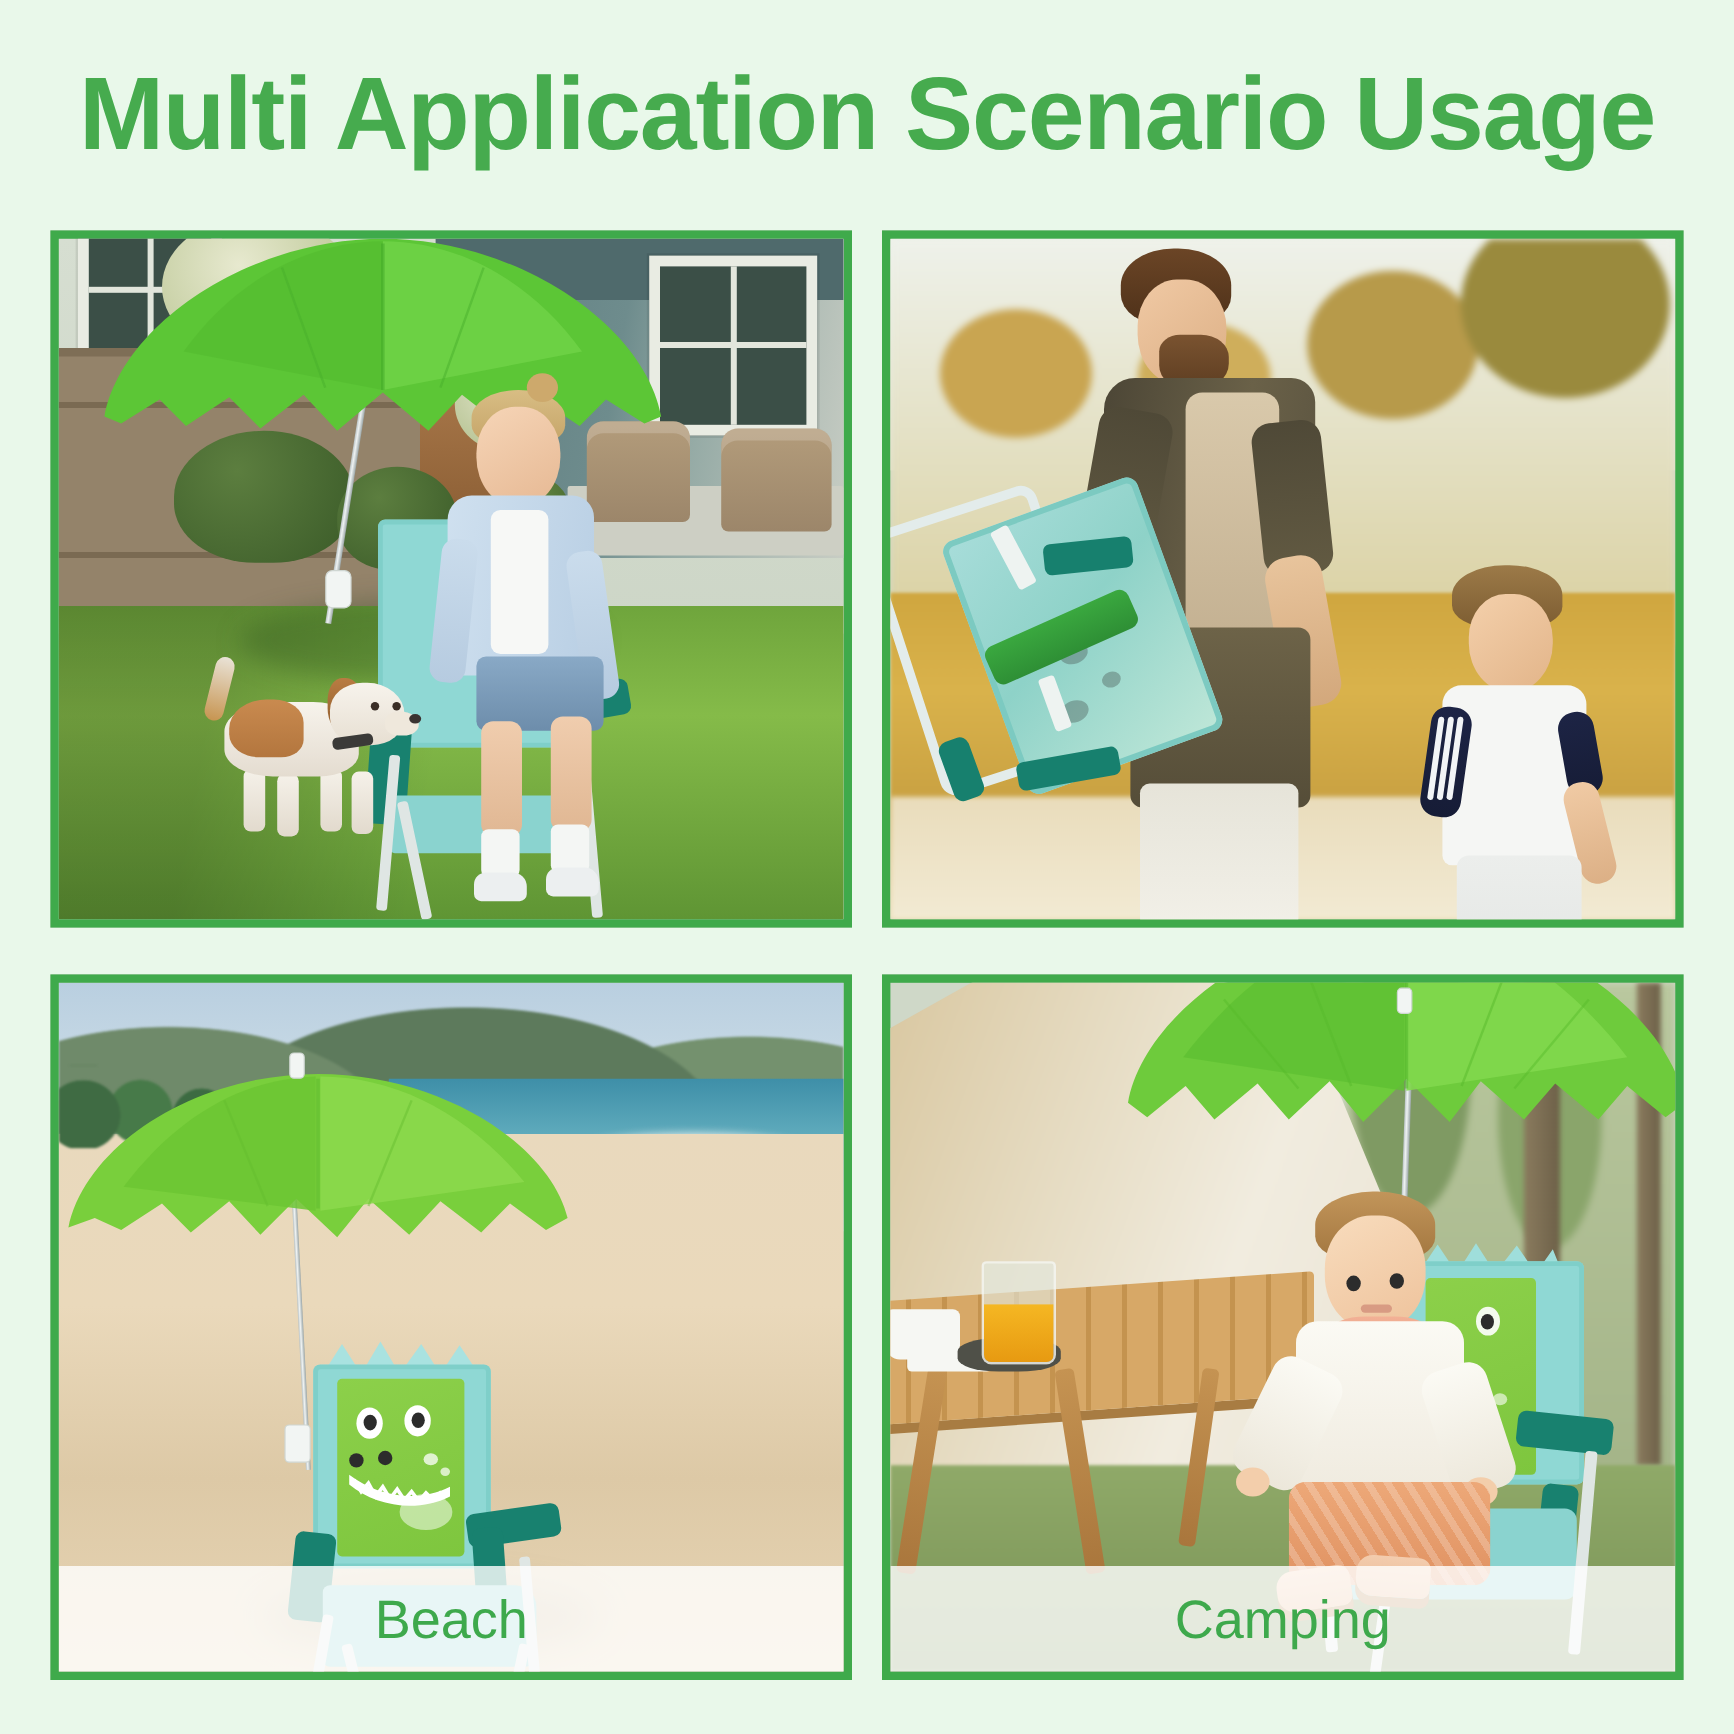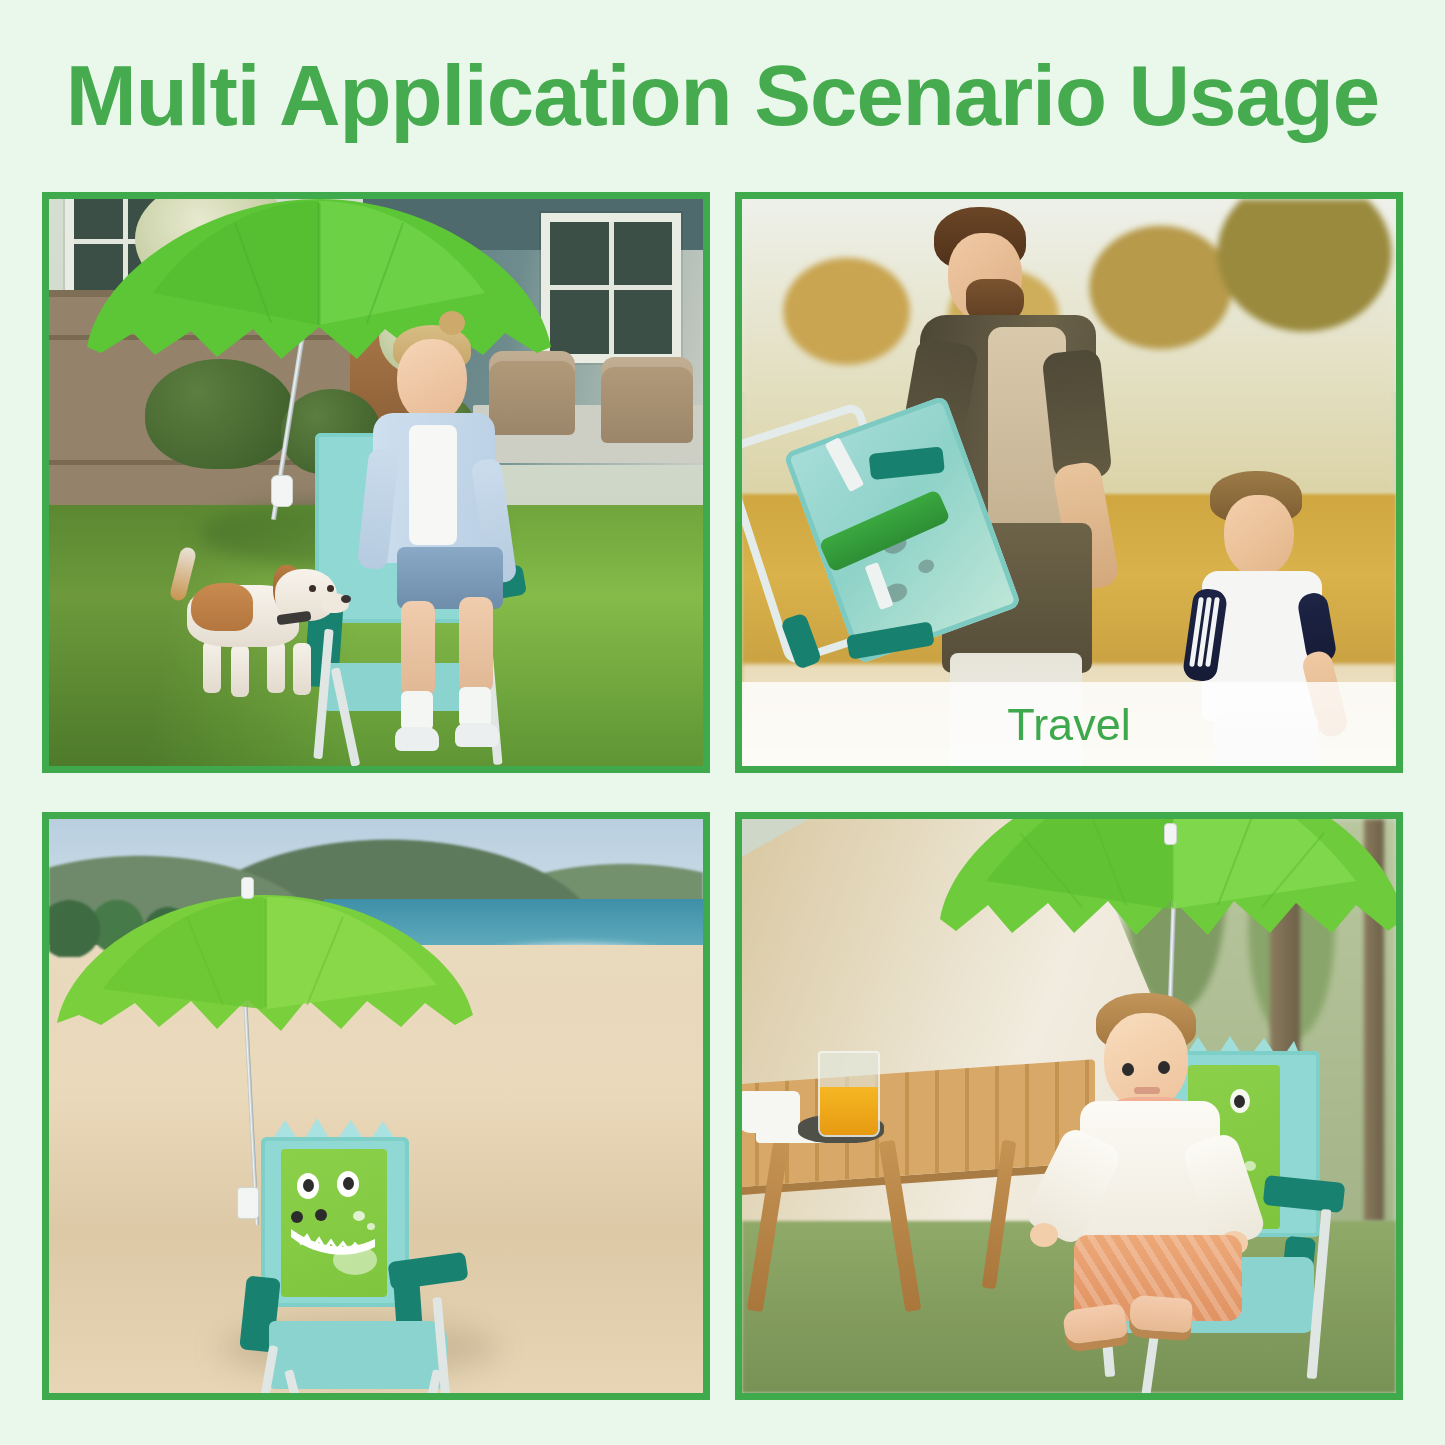--- a/index.html
+++ b/index.html
@@ -651,23 +651,20 @@
         </div>
         <div class="bt-stripe" style="left:-6px; top:112px; transform:rotate(8deg);"></div>
         <div class="bt-stripe" style="left:2px; top:112px; transform:rotate(8deg);"></div>
         <div class="bt-stripe" style="left:10px; top:112px; transform:rotate(8deg);"></div>
         <div class="bt-sleeve" style="left:102px; top:108px; width:30px; height:70px; transform:rotate(-10deg);"></div>
         <div class="bt-arm" style="left:110px; top:166px; height:86px; transform:rotate(-14deg);"></div>
         <div class="bt-pants"></div>
       </div>
     </div>
 
-    <div class="caption-band">
-      <span class="caption-text">Travel</span>
-    </div>
   </div>
 
   <div class="panel">
     <div class="scene" id="scene-beach">
       <div class="sky"></div>
       <div class="b-hills"></div>
       <div class="b-sea"></div>
       <div class="b-foam" style="right:20px; top:126px; width:210px; height:40px;"></div>
       <div class="b-foam" style="right:80px; top:162px; width:160px; height:26px;"></div>
       <div class="b-sand"></div>
@@ -716,20 +713,23 @@
         <div class="armrest" style="left:142px; top:142px; width:78px; height:28px; transform:rotate(-8deg);"></div>
         <div class="armrest" style="left:148px; top:158px; width:26px; height:64px; transform:rotate(-4deg);"></div>
         <div class="chair-seat" style="left:22px; top:206px; width:178px; height:68px; border-radius:6px 18px 10px 6px;"></div>
         <div class="leg" style="left:14px; top:230px; width:9px; height:96px; transform:rotate(10deg);"></div>
         <div class="leg" style="left:192px; top:182px; width:9px; height:150px; transform:rotate(-5deg);"></div>
         <div class="leg" style="left:48px; top:254px; width:9px; height:90px; transform:rotate(-14deg);"></div>
         <div class="leg" style="left:176px; top:254px; width:9px; height:96px; transform:rotate(12deg);"></div>
       </div>
     </div>
 
+    <div class="caption-band tall">
+      <span class="caption-text">Beach</span>
+    </div>
   </div>
 
   <div class="panel">
     <div class="scene" id="scene-camping">
       <div class="c-forest"></div>
       <div class="c-trunk" style="right:96px; top:0; width:30px; height:78%;"></div>
       <div class="c-trunk" style="right:12px; top:0; width:20px; height:70%;"></div>
       <div class="c-tent"></div>
       <div class="c-grass"></div>
 
@@ -795,15 +795,18 @@
         <div class="td-arm" style="left:-36px; top:126px; width:62px; height:106px; transform:rotate(26deg);"></div>
         <div class="td-hand" style="left:-48px; top:216px;"></div>
         <div class="td-arm" style="left:118px; top:130px; width:56px; height:108px; transform:rotate(-18deg);"></div>
         <div class="td-hand" style="left:142px; top:224px;"></div>
         <div class="td-pants"></div>
         <div class="td-shoe" style="left:-14px; top:300px; transform:rotate(-8deg);"></div>
         <div class="td-shoe" style="left:52px; top:290px; transform:rotate(4deg);"></div>
       </div>
     </div>
 
+    <div class="caption-band tall">
+      <span class="caption-text">Camping</span>
+    </div>
   </div>
 
 </div>
 
 </body></html>

